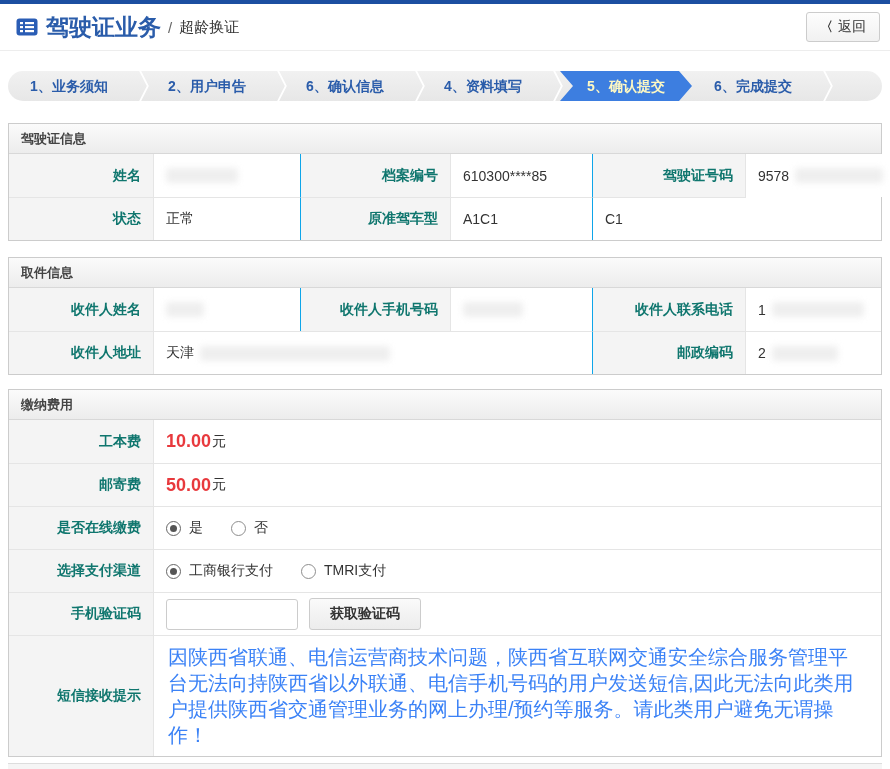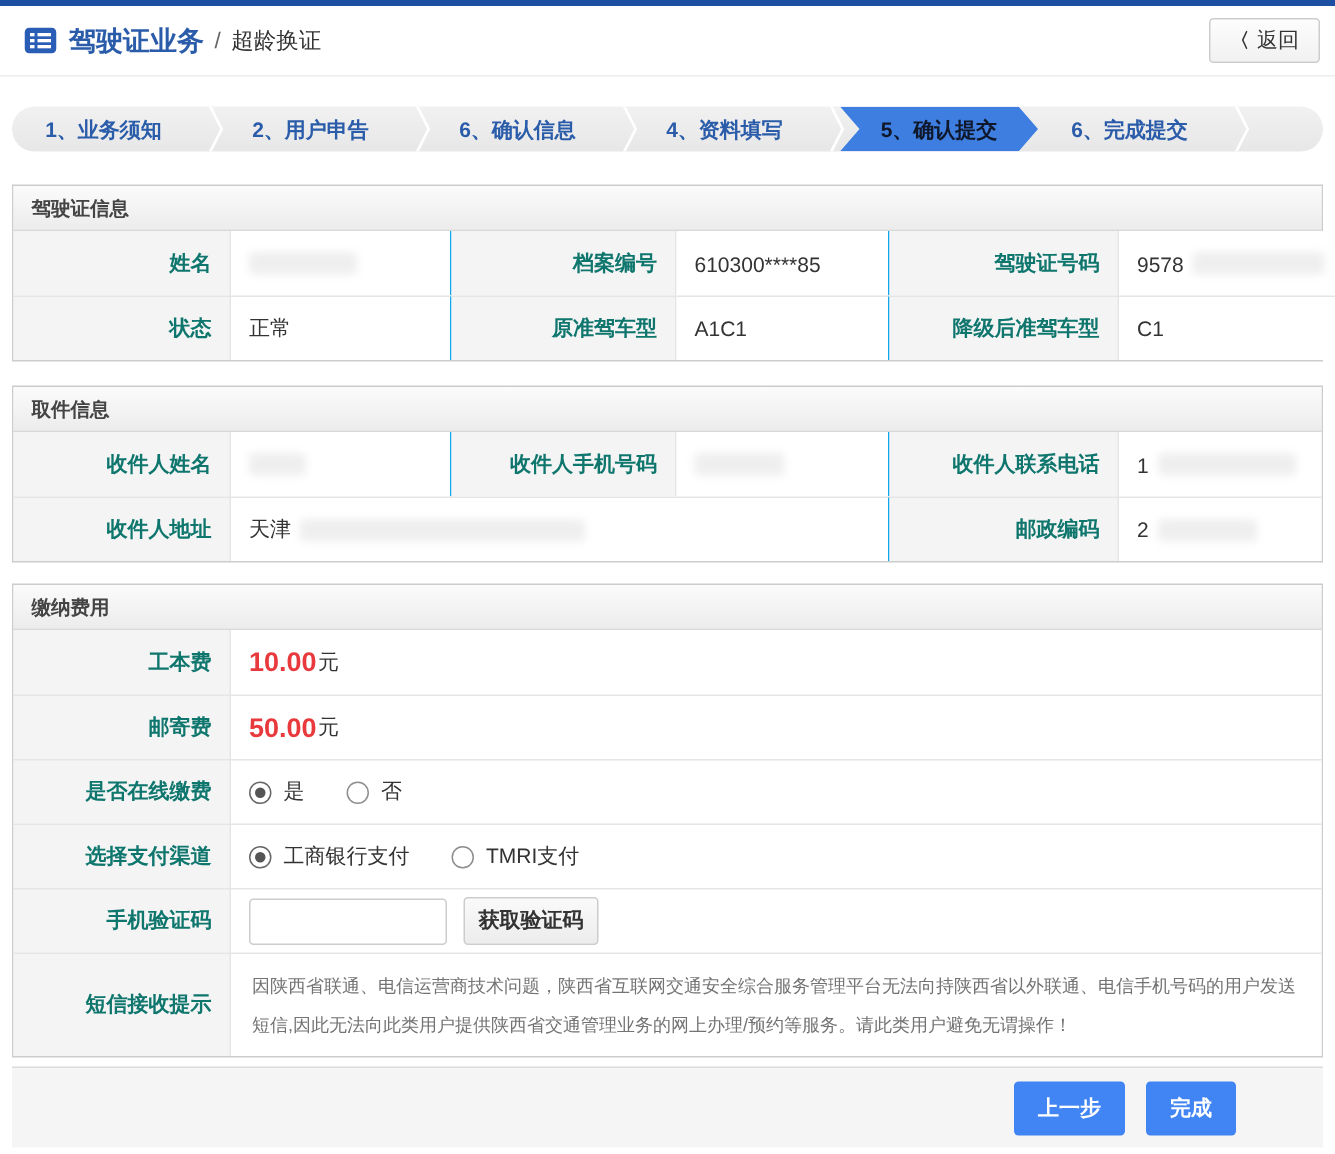--- a/index.html
+++ b/index.html
@@ -4,31 +4,31 @@
 <style>
   * { margin:0; padding:0; box-sizing:border-box; }
   html,body { width:890px; height:769px; background:#fff; font-family:"Liberation Sans", sans-serif; font-size:14px; color:#333; overflow:hidden; }
 
   
   .topbar { height:4px; background:#1c4fa1; }
 
   
   .header { height:47px; display:flex; align-items:center; padding:0 10px 0 16px; border-bottom:1px solid #ededed; background:#fff; }
   .header .svc-icon { display:inline-flex; margin-right:8px; }
-  .page-title { color:#2a5caa; font-size:18px; font-weight:bold; }
+  .page-title { color:#2a5caa; font-size:23px; font-weight:bold; }
   .crumb-sep { color:#666; margin:0 7px; font-size:15px; }
   .page-subtitle { color:#333; font-size:15px; }
   .header .spacer { flex:1; }
   .back-btn { display:inline-flex; align-items:center; gap:5px; padding:5px 13px; background:linear-gradient(#fdfdfd,#f1f1f1); border:1px solid #ccc; border-radius:3px; color:#333; font-size:14px; cursor:pointer; }
   .back-btn .chev { font-weight:bold; font-size:13px; }
 
   
   .steps { margin:20px 8px 0; height:30px; display:flex; background:linear-gradient(#f1f1f1,#e7e7e7); overflow:hidden;border-radius:15px; }
   .step { width:122px; line-height:30px; text-align:center; color:#2a5caa; font-weight:bold; font-size:14px; }
-  .step.active { width:132px; background:#3d7ee0; color:#0f172a; clip-path:polygon(0 0, calc(100% - 13px) 0, 100% 50%, calc(100% - 13px) 100%, 0 100%, 13px 50%); }
+  .step.active { width:132px; background:#3d7ee0; color:#fef9c3; clip-path:polygon(0 0, calc(100% - 13px) 0, 100% 50%, calc(100% - 13px) 100%, 0 100%, 13px 50%); }
   .sep { position:relative; width:16px; height:30px; flex:none; }
   .sep::before, .sep::after { content:""; position:absolute; left:5px; width:8px; height:15px; }
   .sep::before { top:0; border-right:2px solid #fff; transform:skewX(27deg); }
   .sep::after  { bottom:0; border-right:2px solid #fff; transform:skewX(-27deg); }
   .steps .fill { flex:1; }
 
   
   .panel { margin:16px 8px 0; border:1px solid #ccc; }
   .panel.first { margin-top:22px; }
   .panel.third { margin-top:14px; }
@@ -46,22 +46,22 @@
   .redact.ml { margin-left:6px; }
 
   
   .amount { color:#e8393d; font-weight:bold; font-size:18px; }
   .unit { color:#333; font-size:14px; margin-left:1px; }
   .radio { width:15px; height:15px; border:1px solid #8e8e8e; border-radius:50%; background:#fff; display:inline-block; position:relative; flex:none; cursor:pointer; }
   .radio.checked { border-color:#666; }
   .radio.checked::after { content:""; position:absolute; left:3px; top:3px; right:3px; bottom:3px; border-radius:50%; background:#555; }
   .opt-label { margin:0 28px 0 8px; color:#333; }
   .code-input { width:132px; height:31px; border:1px solid #ccc; border-radius:3px; padding:0 8px; font-size:14px; margin-right:11px; outline:none; }
-  .code-btn { height:32px; padding:0 9px; background:linear-gradient(#fafafa,#ececec); border:1px solid #ccc; border-radius:3px; font-weight:bold; color:#333; font-size:14px; cursor:pointer; font-family:"Liberation Sans", sans-serif; }
-  .tip-text { color:#737373; font-size:12px; line-height:26px; }
+  .code-btn { height:32px; padding:0 20px; background:linear-gradient(#fafafa,#ececec); border:1px solid #ccc; border-radius:3px; font-weight:bold; color:#333; font-size:14px; cursor:pointer; font-family:"Liberation Sans", sans-serif; }
+  .tip-text { color:#3b82f6; font-size:20px; line-height:26px; }
 
   
   .footer { margin:6px 8px 0; height:54px; background:#f5f5f5; border-top:1px solid #ddd; display:flex; align-items:center; justify-content:flex-end; padding-right:58px; gap:14px; }
   .act-btn { background:#4184f3; border:none; border-radius:3px; color:#fff; font-weight:bold; font-size:14px; padding:9px 16px; cursor:pointer; font-family:"Liberation Sans", sans-serif; }
 </style>
 </head>
 <body>
 
 <div class="topbar"></div>
 
@@ -114,21 +114,20 @@
     <div class="cell lbl" style="border-top:none">驾驶证号码</div>
     <div class="cell val last" style="border-top:none">
         <span>9578</span>
         <span class="redact ml" style="width:88px"></span>
       </div>
 
     <div class="cell lbl">状态</div>
     <div class="cell val">正常</div>
     <div class="cell lbl">原准驾车型</div>
     <div class="cell val">A1C1</div>
-    <div class="cell lbl">降级后准驾车型</div>
     <div class="cell val last">C1</div>
   </div>
 </div>
 
 <div class="panel">
   <div class="panel-h">取件信息</div>
   <div class="grid6">
     <div class="cell lbl" style="border-top:none">收件人姓名</div>
     <div class="cell val" style="border-top:none">
         <span class="redact" style="width:38px"></span>

